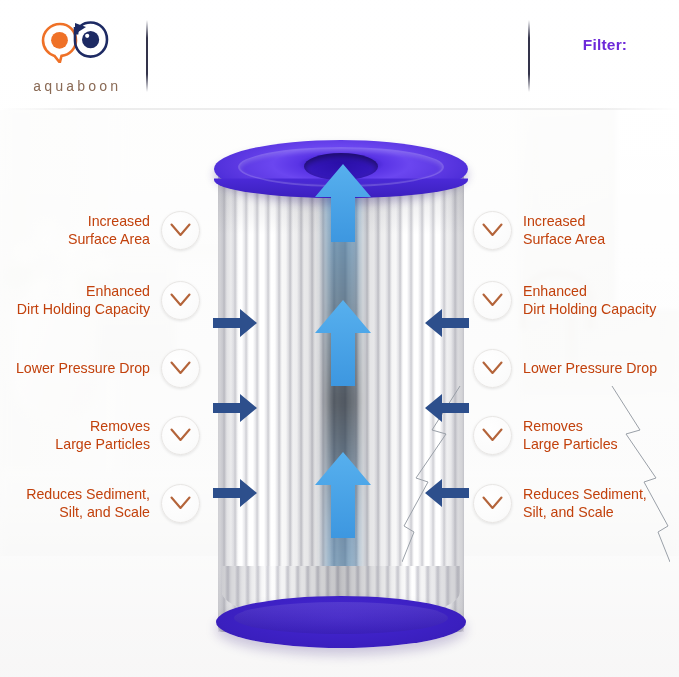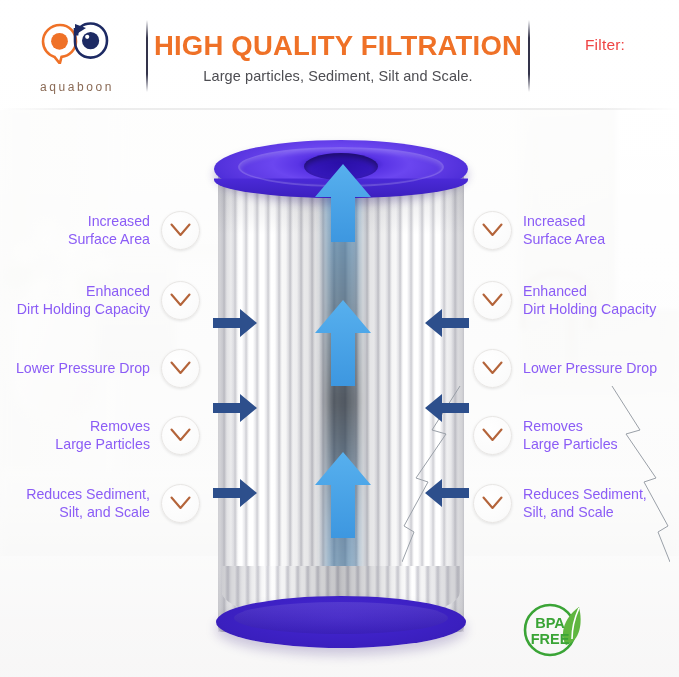--- a/index.html
+++ b/index.html
@@ -107,43 +107,43 @@
     position:absolute; left:0; top:108px; width:679px; height:2px;
     background:linear-gradient(90deg,rgba(0,0,0,0) 0%,rgba(0,0,0,.07) 12%,rgba(0,0,0,.07) 88%,rgba(0,0,0,0) 100%);
   }
 
   .logo-wrap {
     position:absolute; left:22px; top:22px; width:110px; height:72px;
     display:flex; flex-direction:column; align-items:center; justify-content:center;
   }
   .logo-mark { width:72px; height:42px; position:relative; }
   .logo-text {
-    margin-top:16px; font-size:12px; letter-spacing:2.6px;
-    color:#8a6a55; font-family:Liberation Sans, sans-serif;
+    margin-top:16px; font-size:14px; letter-spacing:2.6px;
+    color:#8a6a55; font-family:Liberation Mono, monospace;
   }
 
   .divider-1 { position:absolute; left:146px; top:20px; width:2px; height:72px;
     background:linear-gradient(180deg,rgba(40,40,60,0) 0%,#33334a 25%,#33334a 75%,rgba(40,40,60,0) 100%); }
   .divider-2 { position:absolute; left:528px; top:20px; width:2px; height:72px;
     background:linear-gradient(180deg,rgba(40,40,60,0) 0%,#33334a 25%,#33334a 75%,rgba(40,40,60,0) 100%); }
 
   .title-block { position:absolute; left:152px; top:32px; width:372px; text-align:center; }
   .title-main {
     font-size:27.5px; font-weight:bold; color:#ef7127;
     letter-spacing:0.2px; line-height:1.05;
     font-family:"Liberation Sans", sans-serif;
     transform:scaleX(1.0);
   }
   .title-sub {
     margin-top:7px; font-size:14.5px; color:#4d4d52; letter-spacing:0.1px;
     font-family:"Liberation Sans", sans-serif;
   }
 
   .filter-block { position:absolute; left:532px; top:36px; width:146px; text-align:center; }
-  .filter-label { font-size:15.5px; color:#ef4444; font-weight:normal; letter-spacing:.2px; }
+  .filter-label { font-size:15.5px; color:#6d28d9; font-weight:bold; letter-spacing:.2px; }
   .filter-code { margin-top:4px; font-size:15.5px; color:#ef7127; font-weight:bold; letter-spacing:.1px; }
 
   
   .product { position:absolute; left:196px; top:136px; width:290px; height:520px; z-index:20; }
 
   .cart-body {
     position:absolute; left:22px; top:34px; width:246px; height:462px;
     background:
       repeating-linear-gradient(90deg,
         #ffffff 0px, #ffffff 2px,
@@ -242,21 +242,21 @@
 
   
   .arrow-up { position:absolute; z-index:25; }
   .arrow-side { position:absolute; z-index:26; }
 
   
   .feat { position:absolute; height:38px; display:flex; align-items:center; z-index:35; }
   .feat.left  { right:479px; justify-content:flex-end; }
   .feat.right { left:473px; justify-content:flex-start; }
   .feat-text {
-    font-size:14.2px; color:#8b5cf6; line-height:1.28;
+    font-size:14.2px; color:#c2410c; line-height:1.28;
     font-family:"Liberation Sans", sans-serif; white-space:pre-line;
   }
   .feat.left  .feat-text { text-align:right; margin-right:11px; }
   .feat.right .feat-text { text-align:left;  margin-left:11px; }
   .check {
     width:39px; height:39px; border-radius:50%;
     background:radial-gradient(circle at 38% 32%,#ffffff,#fbfbfb 70%,#f4f4f4 100%);
     border:1px solid #e8e6e4;
     box-shadow:0 1px 3px rgba(0,0,0,.10);
     display:flex; align-items:center; justify-content:center;
@@ -312,24 +312,20 @@
           <path d="M36 13.5 C36 6 42 1.5 49.5 1.5 C59 1.5 66 9 66 18.6 C66 28.2 59 35.6 49.5 35.6 C40.6 35.6 34 28.9 34 19.8 L34 6" fill="none" stroke="#1d2a63" stroke-width="2.6"></path>
           <circle cx="49.6" cy="18.7" r="8.6" fill="#1d2a63"></circle>
           <circle cx="46.2" cy="14.8" r="2.1" fill="#ffffff"></circle>
         </svg>
       </div>
       <div class="logo-text">aquaboon</div>
     </div>
 
     <div class="divider-1"></div>
 
-    <div class="title-block">
-      <div class="title-main">HIGH QUALITY FILTRATION</div>
-      <div class="title-sub">Large particles, Sediment, Silt and Scale.</div>
-    </div>
 
     <div class="divider-2"></div>
 
     <div class="filter-block">
       <div class="filter-label">Filter:</div>
     </div>
 
     <div class="hdr-underline"></div>
   </div>
 
@@ -492,26 +488,17 @@
       <svg width="21" height="14" viewBox="0 0 21 14" xmlns="http://www.w3.org/2000/svg">
         <polyline points="1.5,1.5 10.5,12 19.5,1.5" fill="none" stroke="#b4643a" stroke-width="2.1" stroke-linecap="round" stroke-linejoin="round"></polyline>
       </svg>
     </div>
     <div class="feat-text">Reduces Sediment,
 Silt, and Scale</div>
   </div>
 
   <div class="badges">
 
-    <div class="badge">
-      <svg width="66" height="62" viewBox="0 0 66 62" xmlns="http://www.w3.org/2000/svg">
-        <circle cx="30" cy="31" r="25" fill="none" stroke="#3aa436" stroke-width="2.6"></circle>
-        <path d="M46 46 C40 38 42 20 59 8 C63 24 60 42 46 46 Z" fill="#5fb63f"></path>
-        <path d="M52 40 C52 28 55 18 59 9" fill="none" stroke="#ffffff" stroke-width="1.6"></path>
-        <text x="30" y="29" text-anchor="middle" font-family="Liberation Sans, sans-serif" font-size="14.5" font-weight="bold" fill="#3aa436">BPA</text>
-        <text x="30" y="45" text-anchor="middle" font-family="Liberation Sans, sans-serif" font-size="14.5" font-weight="bold" fill="#3aa436">FREE</text>
-      </svg>
-    </div>
 
 
   </div>
 
 </div>
 
 </body></html>

